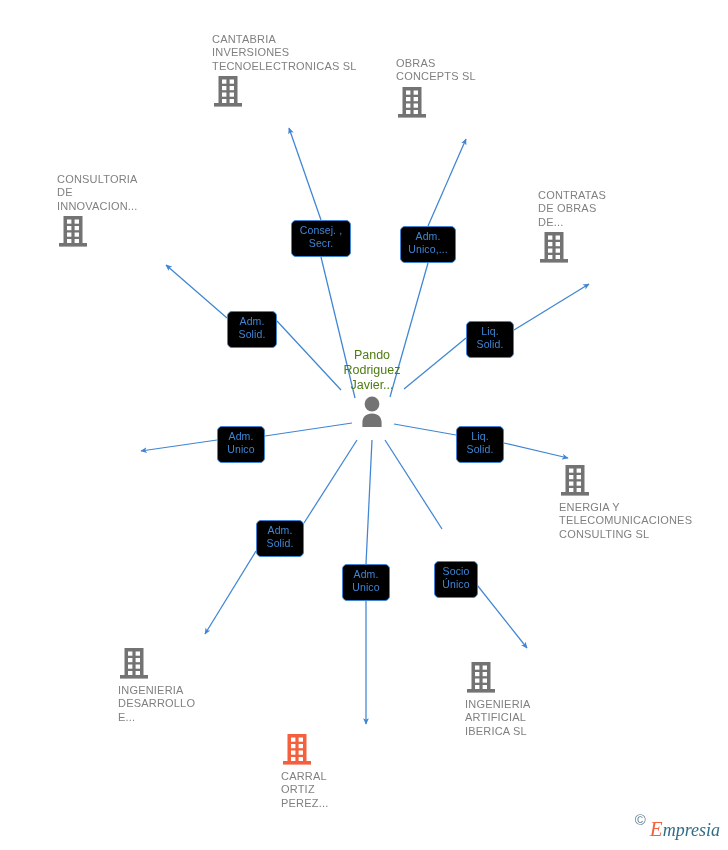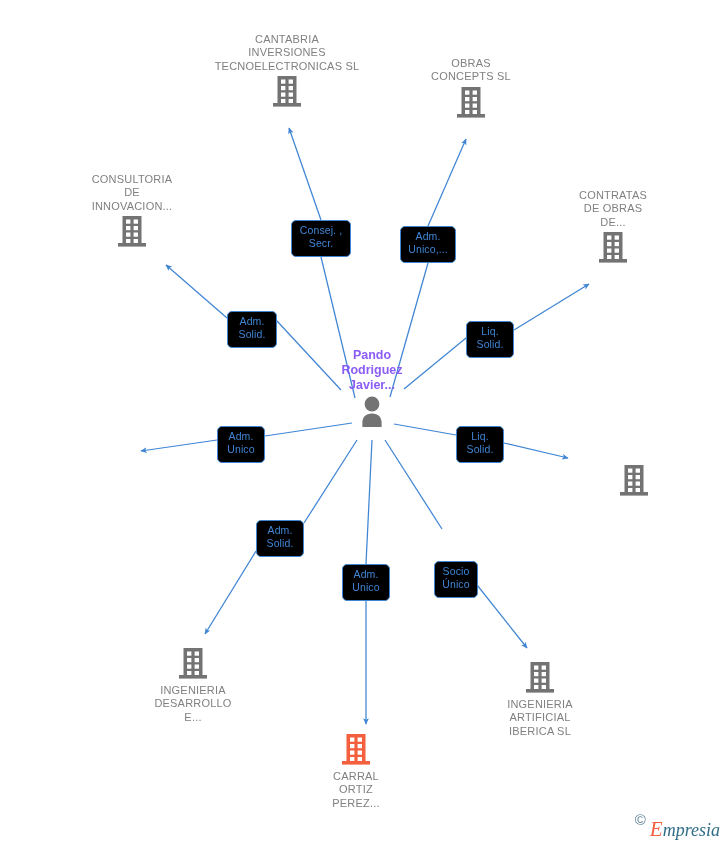--- a/index.html
+++ b/index.html
@@ -12,38 +12,37 @@
     position:relative;
   }
   #canvas{position:absolute;left:0;top:0;width:728px;height:850px;}
   svg#edges{position:absolute;left:0;top:0;width:728px;height:850px;}
 
   
   .node{
     position:absolute;
     width:150px;
     margin-left:-75px;            
-    text-align:center;
     color:#808080;
     font-size:11px;
     line-height:13.4px;
     letter-spacing:.2px;
     user-select:none;
   }
   .node .glyph{display:block;line-height:0;}
   .node .cap{display:block;white-space:pre-line;}
   .node.label-above .cap{margin-bottom:2px;}
   .node.label-below .cap{margin-top:3px;}
 
   
   .person-node{
     position:absolute;width:170px;margin-left:-85px;text-align:center;
     color:#8a8a8a;font-size:12.5px;line-height:15px;
   }
-  .person-node .cap{display:block;white-space:pre-line;color:#8b5cf6;font-weight:bold;}
+  .person-node .cap{display:block;white-space:pre-line;color:#4d7c0f;}
   .person-node .glyph{display:block;line-height:0;margin-top:2px;}
 
   
   .chip{
     position:absolute;
     box-sizing:border-box;
     border:1.3px solid #3f85d4;
     border-radius:5px;
     background:#000000;
     color:#3f85d4;
@@ -240,20 +239,23 @@
             <rect x="17.6" y="4.5" width="4.4" height="4.2"></rect>
           <rect x="10" y="11" width="4.4" height="4.2"></rect>
             <rect x="17.6" y="11" width="4.4" height="4.2"></rect>
           <rect x="10" y="17.5" width="4.4" height="4.2"></rect>
             <rect x="17.6" y="17.5" width="4.4" height="4.2"></rect>
           <rect x="10" y="24" width="4.4" height="4"></rect>
             <rect x="17.6" y="24" width="4.4" height="4"></rect>
         </g>
       </svg>
     </span>
+    <span class="cap">ENERGIA Y
+TELECOMUNICACIONES
+CONSULTING SL</span>
   </div>
 
   <div class="node label-below" style="left:193px;top:647px;">
     <span class="glyph">
       <svg width="32" height="34" viewBox="0 0 32 34" xmlns="http://www.w3.org/2000/svg">
         <rect x="6.5" y="1" width="19" height="27" fill="#737373"></rect>
         <rect x="2" y="28" width="28" height="3.6" fill="#737373"></rect>
         <g fill="#ffffff">
           <rect x="10" y="4.5" width="4.4" height="4.2"></rect>
             <rect x="17.6" y="4.5" width="4.4" height="4.2"></rect>

